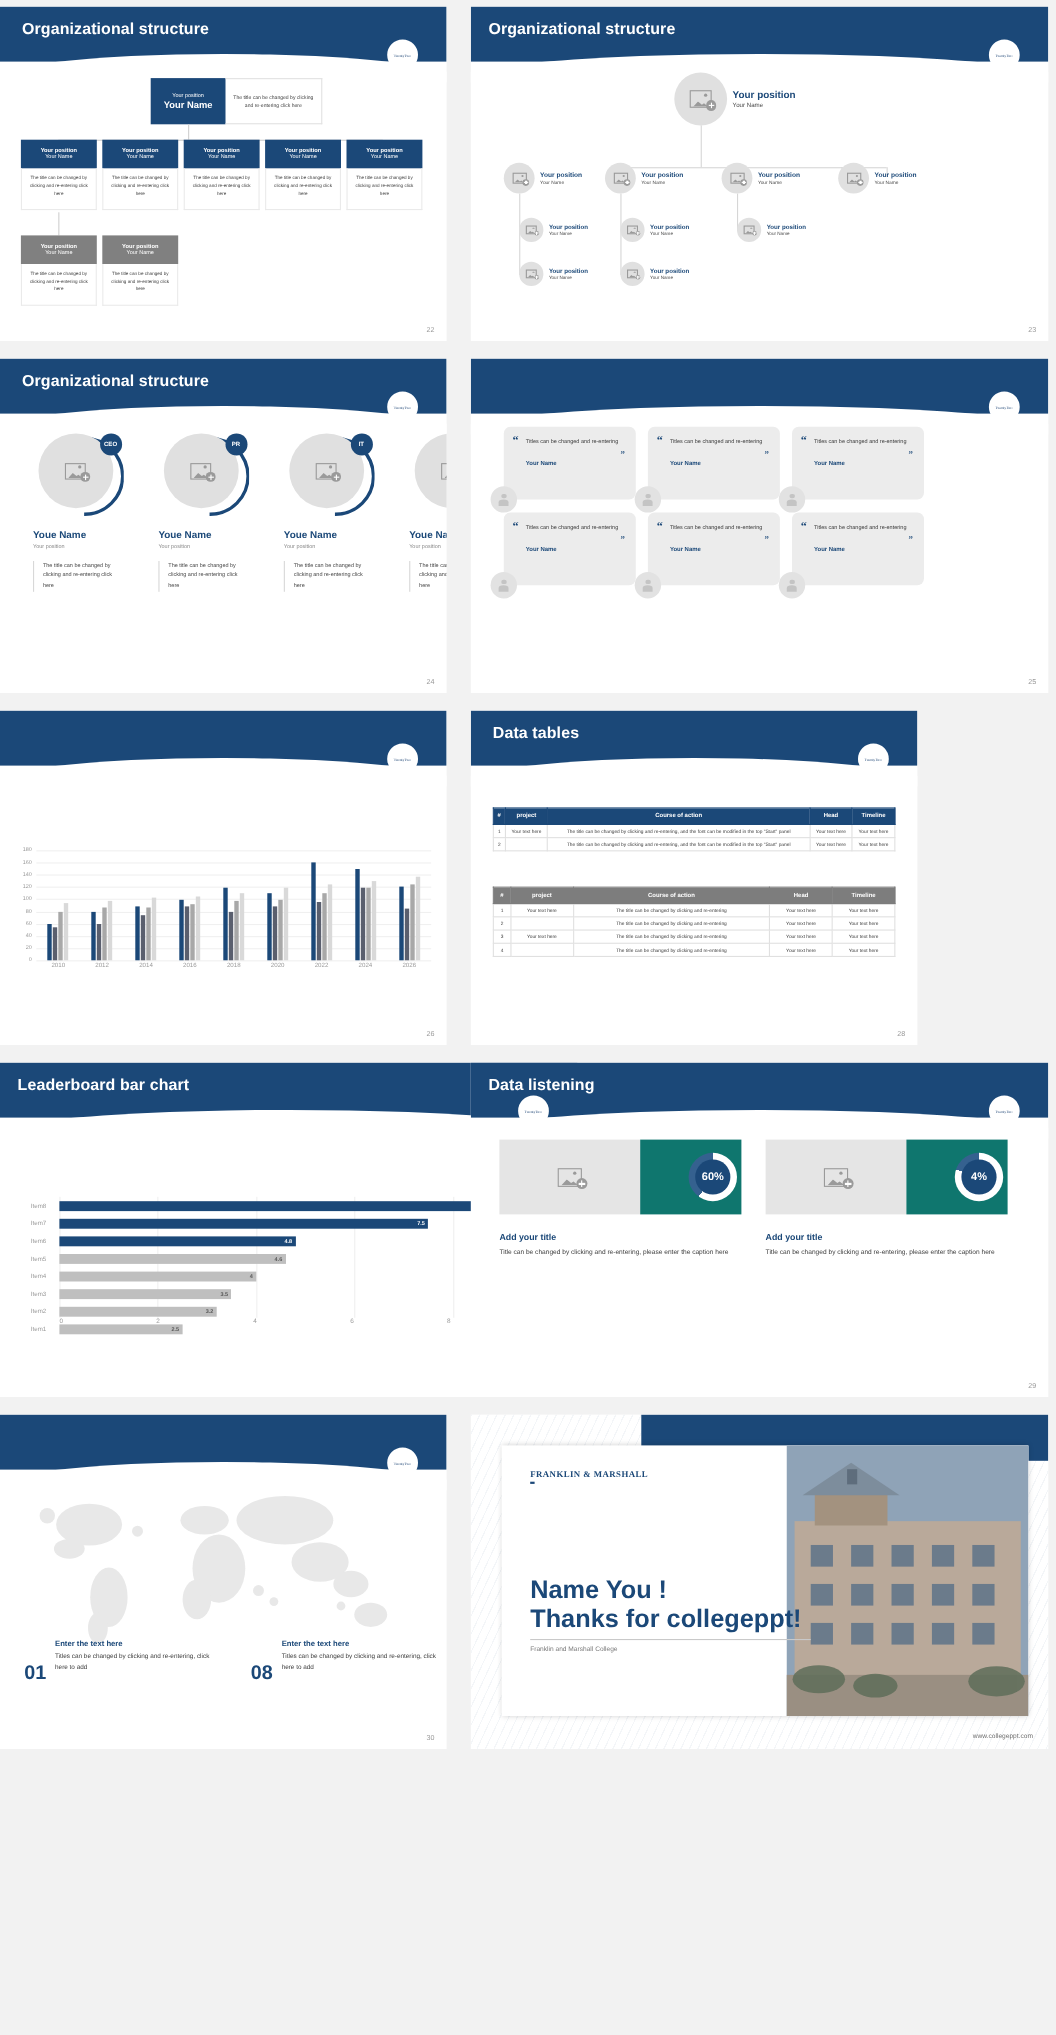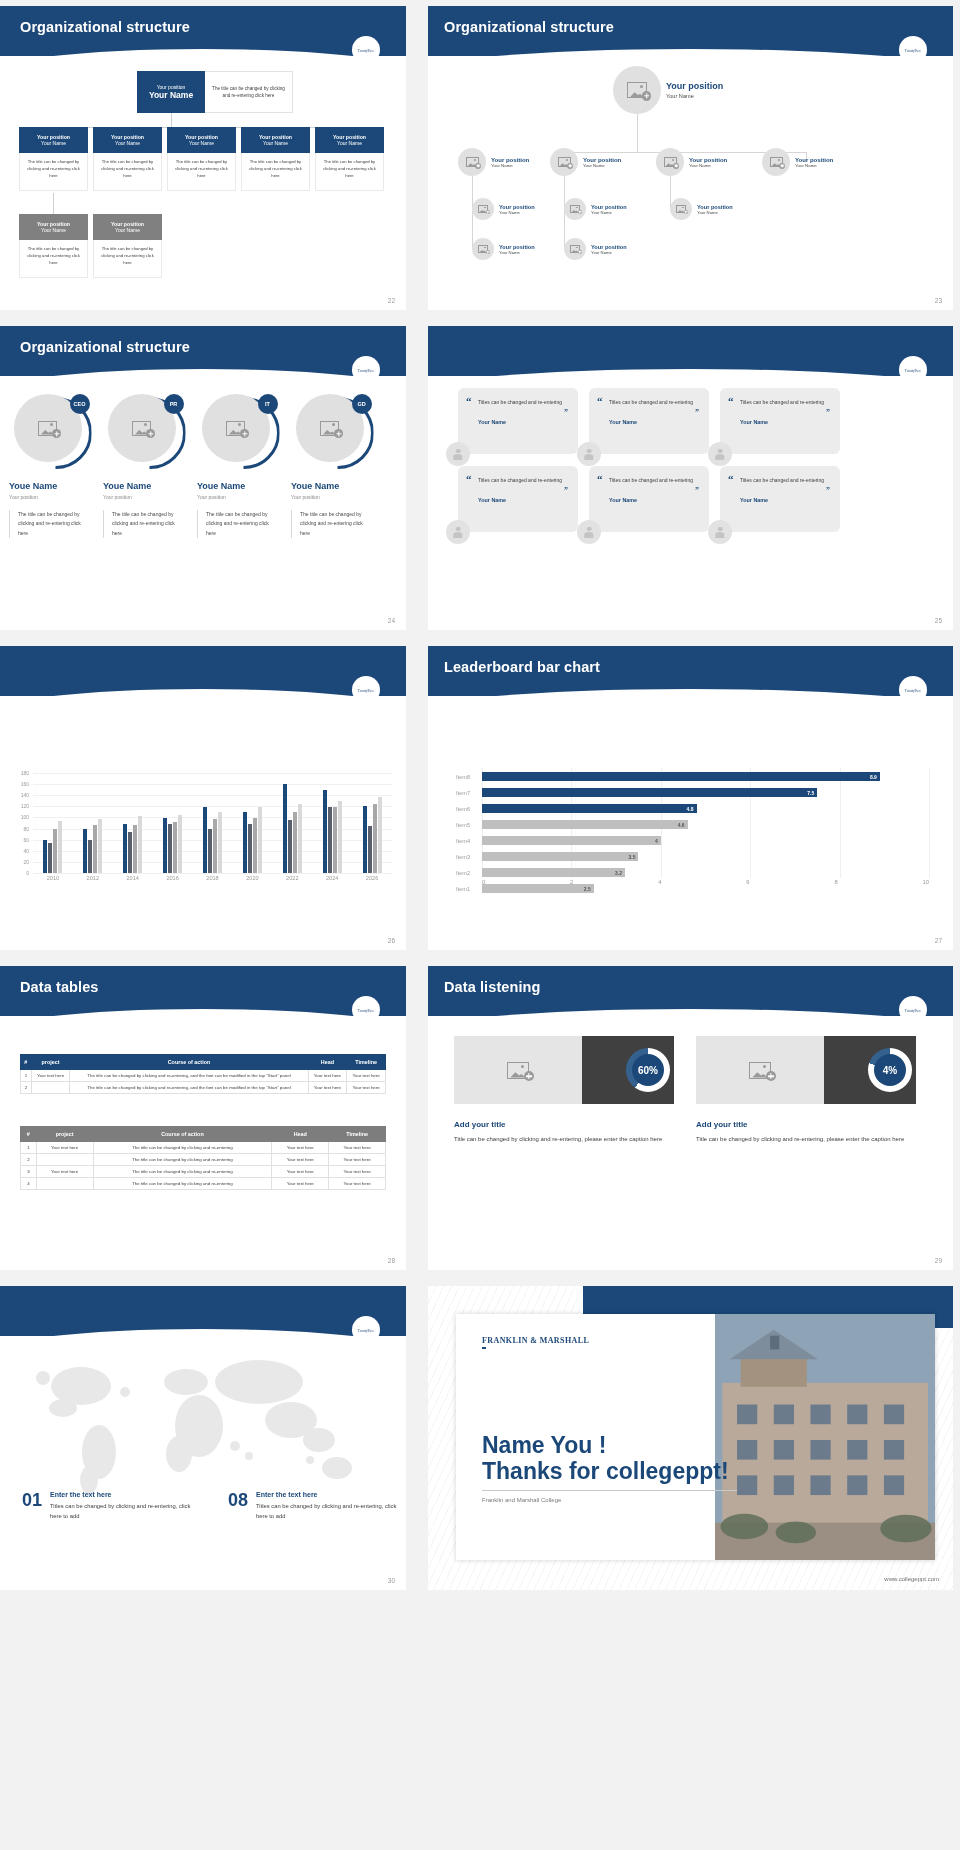--- a/index.html
+++ b/index.html
@@ -118,21 +118,21 @@
   }
   .ph-icon .plus:before{ width:58%; height:1.4px; }
   .ph-icon .plus:after { width:1.4px; height:58%; }
 
   .node { position:absolute; display:flex; align-items:center; gap:5px; }
   .node .txt .pos { color:#1b4878; font-weight:bold; }
   .node .txt .nm  { color:#4a4a4a; }
   .conn { position:absolute; background:#d6d6d6; }
 
   
-  .team { position:absolute; left:9px; top:68px; display:flex; gap:11px; }
+  .team { position:absolute; left:30px; top:68px; display:flex; gap:31px; }
   .team-col { width:83px; }
   .circ-wrap { position:relative; width:74px; height:74px; margin:0 auto; }
   .circ-ring {
     position:absolute; inset:3px 0 0 6px; width:72px; height:72px;
     border:3px solid #1b4878; border-radius:50%;
     clip-path: polygon(50% 0, 100% 0, 100% 100%, 50% 100%);
   }
   .circ-av { position:absolute; left:0; top:0; width:68px; height:68px; }
   .circ-badge {
     position:absolute; right:-2px; top:0px; width:20px; height:20px; border-radius:50%;
@@ -203,31 +203,31 @@
   .dt td {
     font-size:4.4px; color:#3d3d3d; border:1px solid #e0e0e0;
     padding:3px 3px; text-align:center; background:#fff;
   }
 
   
   .dc { position:absolute; left:26px; top:70px; display:flex; gap:22px; }
   .dc-card { width:220px; }
   .dc-top { display:flex; height:68px; }
   .dc-img { flex:1; background:#e5e5e5; display:flex; align-items:center; justify-content:center; }
-  .dc-donut { width:92px; background:#404040; display:flex; align-items:center; justify-content:center;padding-left:40px; }
+  .dc-donut { width:92px; background:#0f766e; display:flex; align-items:center; justify-content:center;padding-left:40px; }
   .donut { width:44px; height:44px; border-radius:50%; display:flex; align-items:center; justify-content:center; position:relative; }
   .donut .hole { width:32px; height:32px; border-radius:50%; background:#1b4878; display:flex; align-items:center; justify-content:center; color:#fff; font-size:10px; font-weight:bold; }
   .dc-h { font-size:8px; font-weight:bold; color:#1b4878; margin-top:16px; }
   .dc-p { font-size:6px; color:#3d3d3d; line-height:1.8; margin-top:5px; }
 
   
   .worldmap { position:absolute; left:0; top:48px; width:100%; height:180px; opacity:.9; }
   .gb { position:absolute; left:22px; top:205px; display:flex; gap:36px; }
   .gb-item { display:flex; gap:8px; width:170px; }
-  .gb-num { font-size:18px; font-weight:bold; color:#1b4878; line-height:1; }
+  .gb-num { font-size:18px; font-weight:bold; color:#1b4878; line-height:1;margin-top:20px; }
   .gb-h { font-size:7px; font-weight:bold; color:#1b4878; }
   .gb-p { font-size:5.8px; color:#3d3d3d; line-height:1.8; margin-top:3px; }
 
   
   .ty-slide { background:#ffffff; position:relative; overflow:hidden; }
   .ty-topband { position:absolute; left:155px; top:0; right:0; height:42px; background:#1b4878; }
   .ty-texture { position:absolute; inset:0; background:
      repeating-linear-gradient(115deg, rgba(27,72,120,.05) 0 1px, transparent 1px 7px); }
   .ty-inner {
     position:absolute; left:28px; top:28px; right:18px; bottom:30px;
@@ -732,116 +732,20 @@
           <div>2016</div>
           <div>2018</div>
           <div>2020</div>
           <div>2022</div>
           <div>2024</div>
           <div>2026</div>
         </div>
     </div>
 
     <div class="pagenum">26</div>
-  </div>
-
-  <div class="slide right">
-    <div class="band">
-      <h2>Leaderboard bar chart</h2>
-      <div class="curve"></div>
-    </div>
-    <div class="logo-badge">
-        <span>TwentyTwo</span>
-      </div>
-
-    <div class="chart-title" style="margin-top:22px;">Rating leaderboard bar chart</div>
-    <div class="lb-grid" id="lb-grid">
-        <div class="lb-vline" style="left: 0%;"></div>
-        <div class="lb-vline" style="left: 20%;"></div>
-        <div class="lb-vline" style="left: 40%;"></div>
-        <div class="lb-vline" style="left: 60%;"></div>
-        <div class="lb-vline" style="left: 80%;"></div>
-        <div class="lb-vline" style="left: 100%;"></div>
-      </div>
-    <div class="lb-rows" id="lb-rows">
-        <div class="lb-row">
-          <div class="lb-lab">Item8</div>
-          <div class="lb-track">
-            <div class="lb-bar" style="width: 89%; background: rgb(27, 72, 120);">
-              <span style="color: rgb(255, 255, 255);">8.9</span>
-            </div>
-          </div>
-        </div>
-        <div class="lb-row">
-          <div class="lb-lab">Item7</div>
-          <div class="lb-track">
-            <div class="lb-bar" style="width: 75%; background: rgb(27, 72, 120);">
-              <span style="color: rgb(255, 255, 255);">7.5</span>
-            </div>
-          </div>
-        </div>
-        <div class="lb-row">
-          <div class="lb-lab">Item6</div>
-          <div class="lb-track">
-            <div class="lb-bar" style="width: 48%; background: rgb(27, 72, 120);">
-              <span style="color: rgb(255, 255, 255);">4.8</span>
-            </div>
-          </div>
-        </div>
-        <div class="lb-row">
-          <div class="lb-lab">Item5</div>
-          <div class="lb-track">
-            <div class="lb-bar" style="width: 46%; background: rgb(191, 191, 191);">
-              <span style="color: rgb(85, 85, 85);">4.6</span>
-            </div>
-          </div>
-        </div>
-        <div class="lb-row">
-          <div class="lb-lab">Item4</div>
-          <div class="lb-track">
-            <div class="lb-bar" style="width: 40%; background: rgb(191, 191, 191);">
-              <span style="color: rgb(85, 85, 85);">4</span>
-            </div>
-          </div>
-        </div>
-        <div class="lb-row">
-          <div class="lb-lab">Item3</div>
-          <div class="lb-track">
-            <div class="lb-bar" style="width: 35%; background: rgb(191, 191, 191);">
-              <span style="color: rgb(85, 85, 85);">3.5</span>
-            </div>
-          </div>
-        </div>
-        <div class="lb-row">
-          <div class="lb-lab">Item2</div>
-          <div class="lb-track">
-            <div class="lb-bar" style="width: 32%; background: rgb(191, 191, 191);">
-              <span style="color: rgb(85, 85, 85);">3.2</span>
-            </div>
-          </div>
-        </div>
-        <div class="lb-row">
-          <div class="lb-lab">Item1</div>
-          <div class="lb-track">
-            <div class="lb-bar" style="width: 25%; background: rgb(191, 191, 191);">
-              <span style="color: rgb(85, 85, 85);">2.5</span>
-            </div>
-          </div>
-        </div>
-      </div>
-    <div class="lb-axis" id="lb-axis" style="justify-content: space-between; display: flex;">
-        <div style="flex: 0 0 auto;">0</div>
-        <div style="flex: 0 0 auto;">2</div>
-        <div style="flex: 0 0 auto;">4</div>
-        <div style="flex: 0 0 auto;">6</div>
-        <div style="flex: 0 0 auto;">8</div>
-        <div style="flex: 0 0 auto;">10</div>
-      </div>
-
-    <div class="pagenum">27</div>
   </div>
 
   <div class="slide left">
     <div class="band">
       <h2>Data tables</h2>
       <div class="curve"></div>
     </div>
     <div class="logo-badge">
         <span>TwentyTwo</span>
       </div>
@@ -913,20 +817,116 @@
               <td></td>
               <td>The title can be changed by clicking and re-entering</td>
               <td>Your text here</td>
               <td>Your text here</td>
             </tr>
           </tbody>
         </table>
     </div>
 
     <div class="pagenum">28</div>
+  </div>
+
+  <div class="slide right">
+    <div class="band">
+      <h2>Leaderboard bar chart</h2>
+      <div class="curve"></div>
+    </div>
+    <div class="logo-badge">
+        <span>TwentyTwo</span>
+      </div>
+
+    <div class="chart-title" style="margin-top:22px;">Rating leaderboard bar chart</div>
+    <div class="lb-grid" id="lb-grid">
+        <div class="lb-vline" style="left: 0%;"></div>
+        <div class="lb-vline" style="left: 20%;"></div>
+        <div class="lb-vline" style="left: 40%;"></div>
+        <div class="lb-vline" style="left: 60%;"></div>
+        <div class="lb-vline" style="left: 80%;"></div>
+        <div class="lb-vline" style="left: 100%;"></div>
+      </div>
+    <div class="lb-rows" id="lb-rows">
+        <div class="lb-row">
+          <div class="lb-lab">Item8</div>
+          <div class="lb-track">
+            <div class="lb-bar" style="width: 89%; background: rgb(27, 72, 120);">
+              <span style="color: rgb(255, 255, 255);">8.9</span>
+            </div>
+          </div>
+        </div>
+        <div class="lb-row">
+          <div class="lb-lab">Item7</div>
+          <div class="lb-track">
+            <div class="lb-bar" style="width: 75%; background: rgb(27, 72, 120);">
+              <span style="color: rgb(255, 255, 255);">7.5</span>
+            </div>
+          </div>
+        </div>
+        <div class="lb-row">
+          <div class="lb-lab">Item6</div>
+          <div class="lb-track">
+            <div class="lb-bar" style="width: 48%; background: rgb(27, 72, 120);">
+              <span style="color: rgb(255, 255, 255);">4.8</span>
+            </div>
+          </div>
+        </div>
+        <div class="lb-row">
+          <div class="lb-lab">Item5</div>
+          <div class="lb-track">
+            <div class="lb-bar" style="width: 46%; background: rgb(191, 191, 191);">
+              <span style="color: rgb(85, 85, 85);">4.6</span>
+            </div>
+          </div>
+        </div>
+        <div class="lb-row">
+          <div class="lb-lab">Item4</div>
+          <div class="lb-track">
+            <div class="lb-bar" style="width: 40%; background: rgb(191, 191, 191);">
+              <span style="color: rgb(85, 85, 85);">4</span>
+            </div>
+          </div>
+        </div>
+        <div class="lb-row">
+          <div class="lb-lab">Item3</div>
+          <div class="lb-track">
+            <div class="lb-bar" style="width: 35%; background: rgb(191, 191, 191);">
+              <span style="color: rgb(85, 85, 85);">3.5</span>
+            </div>
+          </div>
+        </div>
+        <div class="lb-row">
+          <div class="lb-lab">Item2</div>
+          <div class="lb-track">
+            <div class="lb-bar" style="width: 32%; background: rgb(191, 191, 191);">
+              <span style="color: rgb(85, 85, 85);">3.2</span>
+            </div>
+          </div>
+        </div>
+        <div class="lb-row">
+          <div class="lb-lab">Item1</div>
+          <div class="lb-track">
+            <div class="lb-bar" style="width: 25%; background: rgb(191, 191, 191);">
+              <span style="color: rgb(85, 85, 85);">2.5</span>
+            </div>
+          </div>
+        </div>
+      </div>
+    <div class="lb-axis" id="lb-axis" style="justify-content: space-between; display: flex;">
+        <div style="flex: 0 0 auto;">0</div>
+        <div style="flex: 0 0 auto;">2</div>
+        <div style="flex: 0 0 auto;">4</div>
+        <div style="flex: 0 0 auto;">6</div>
+        <div style="flex: 0 0 auto;">8</div>
+        <div style="flex: 0 0 auto;">10</div>
+      </div>
+
+    <div class="pagenum">27</div>
   </div>
 
   <div class="slide right">
     <div class="band">
       <h2>Data listening</h2>
       <div class="curve"></div>
     </div>
     <div class="logo-badge">
         <span>TwentyTwo</span>
       </div>

